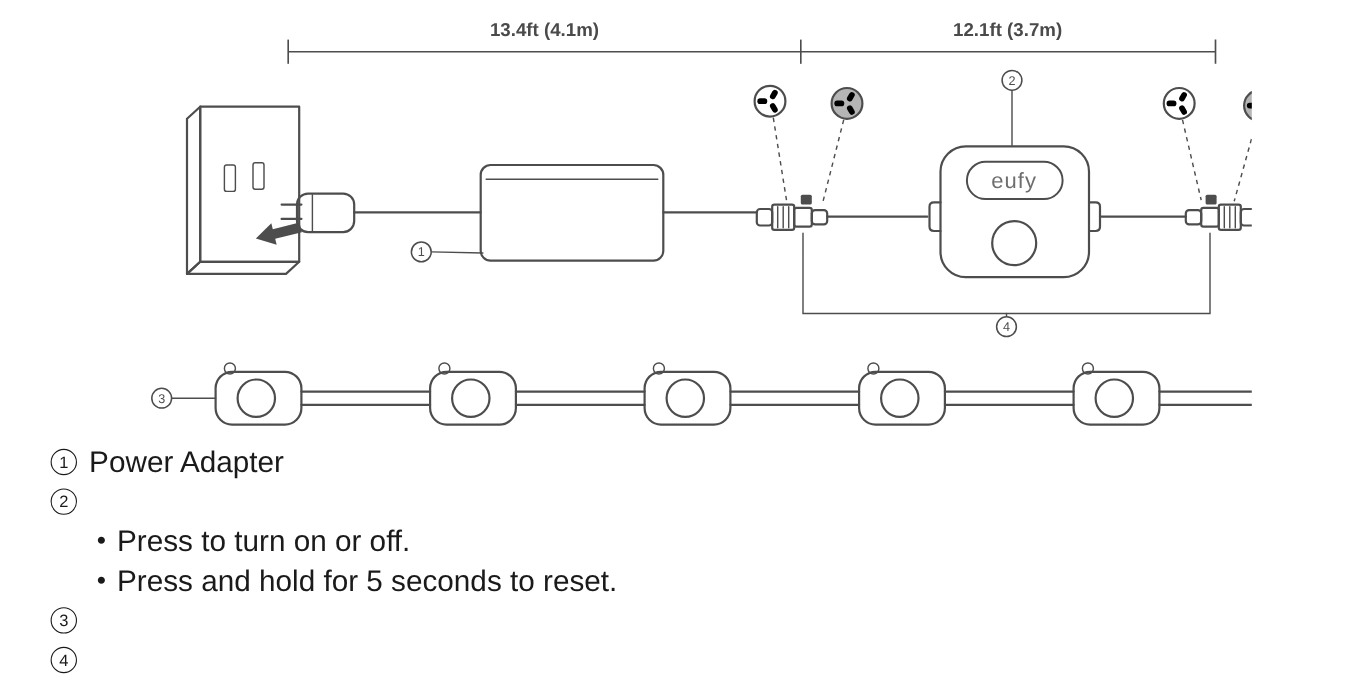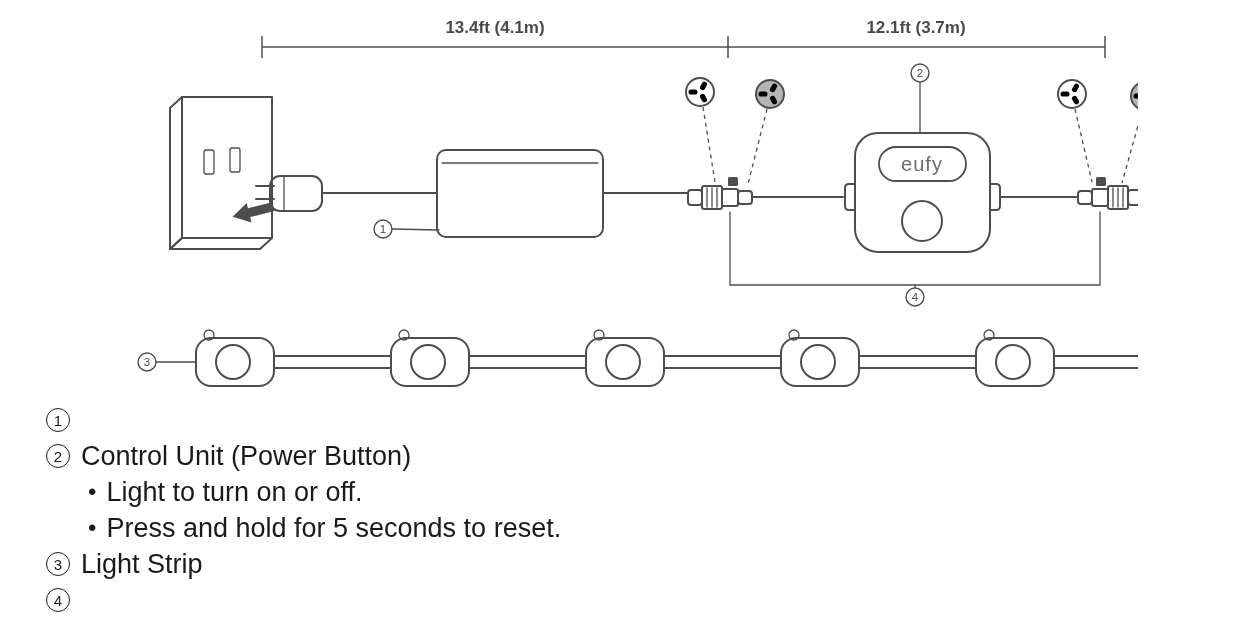--- a/index.html
+++ b/index.html
@@ -238,35 +238,34 @@
     <g>
       <line class="lnthin" x1="156" y1="362" x2="196" y2="362"></line>
       <circle class="callout-circle" cx="147" cy="362" r="9"></circle>
       <text class="callout-num" x="147" y="366">3</text>
     </g>
   </svg>
 
   <div class="legend">
     <div class="legend-line">
       <span class="num-circle">1</span>
+      <span class="legend-text">Power Adapter</span>
     </div>
     <div class="legend-line">
       <span class="num-circle">2</span>
-      <span class="legend-text">Control Unit (Power Button)</span>
     </div>
     <div class="legend-line bullet-line">
       <span class="bullet-dot">•</span>
-      <span class="legend-text">Light to turn on or off.</span>
+      <span class="legend-text">Press to turn on or off.</span>
     </div>
     <div class="legend-line bullet-line">
       <span class="bullet-dot">•</span>
       <span class="legend-text">Press and hold for 5 seconds to reset.</span>
     </div>
     <div class="legend-line">
       <span class="num-circle">3</span>
-      <span class="legend-text">Light Strip</span>
     </div>
     <div class="legend-line">
       <span class="num-circle">4</span>
     </div>
   </div>
 
 </div>
 
 </body></html>

